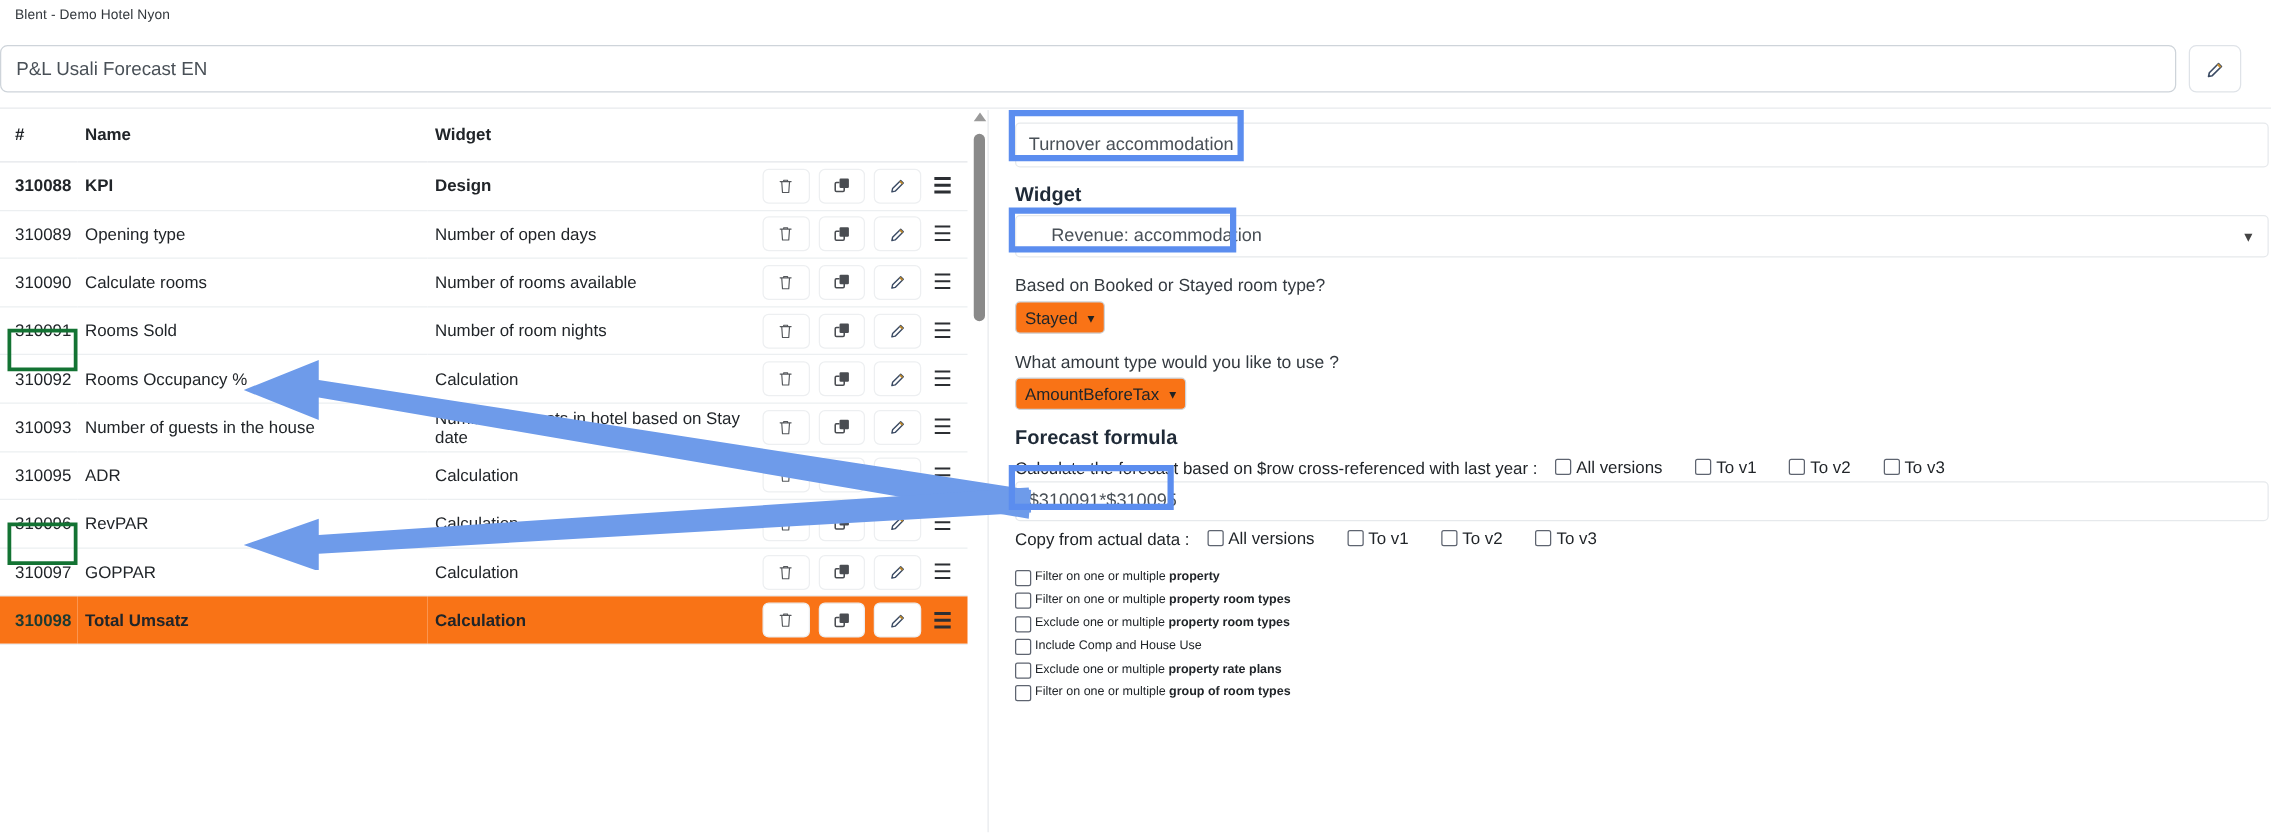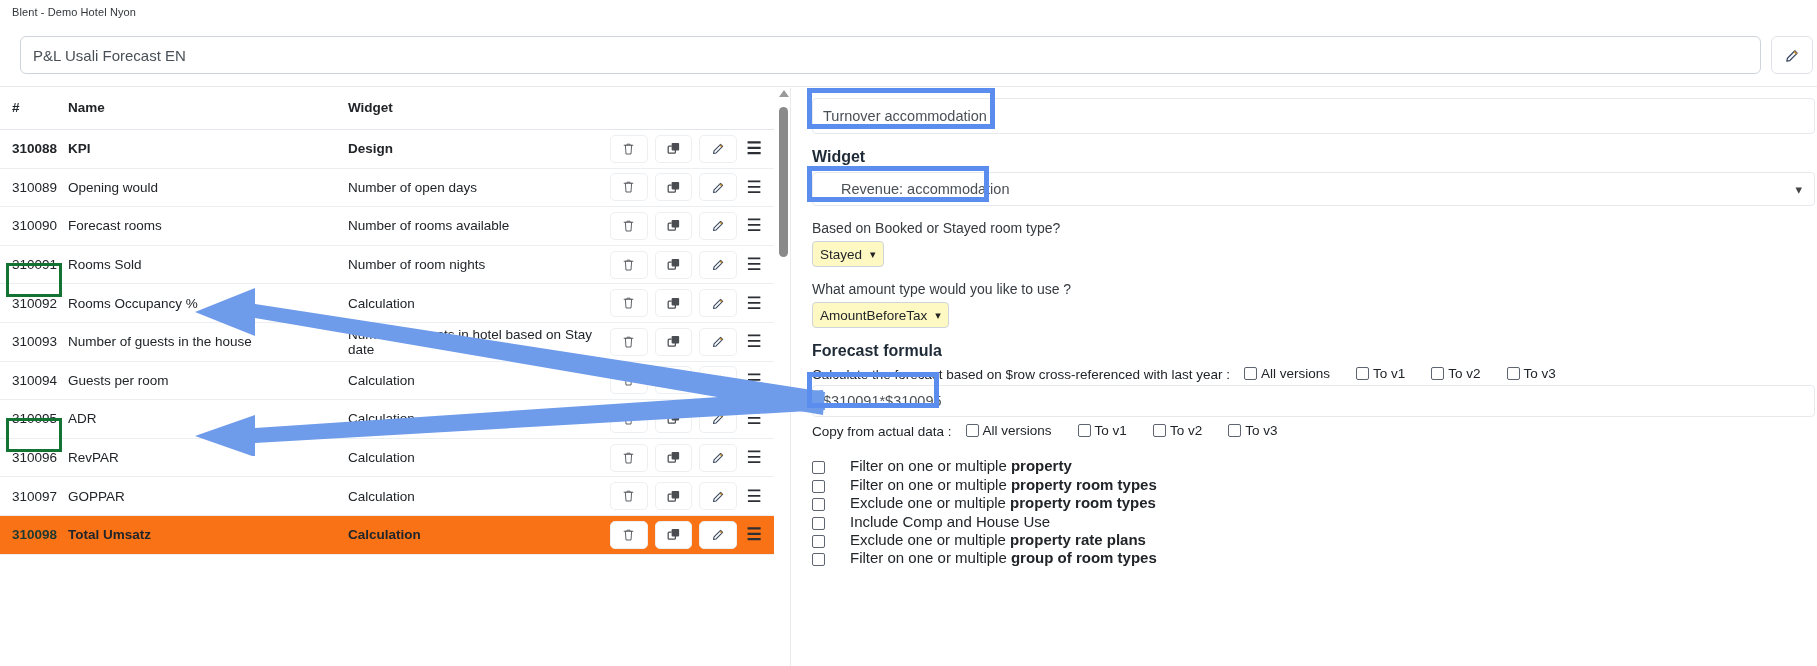--- a/index.html
+++ b/index.html
@@ -12,21 +12,21 @@
     overflow: hidden;
   }
   .page { position: relative; width: 1817px; height: 666px; }
 
   
   .breadcrumb {
     position: absolute; left: 12px; top: 6px;
     font-size: 11px; color: #32373c; letter-spacing: .1px;
   }
   .title-row {
-    position: absolute; left: 20px; top: 36px;
+    position: absolute; left: 0; top: 36px;
     width: 1793px; height: 38px;
     display: flex; align-items: center; gap: 10px;
   }
   .title-input {
     flex: 1 1 auto; height: 38px;
     border: 1px solid #ced4da; border-radius: 6px;
     background: #fff; color: #495057;
     font-family: "Liberation Sans", sans-serif; font-size: 15px;
     padding: 0 12px; outline: none;
   }
@@ -128,21 +128,21 @@
   }
   .sec-title {
     font-size: 16px; font-weight: bold; color: #1f2a37;
     margin: 14px 0 6px 0;
   }
   .q-label { font-size: 14px; color: #343a40; margin: 14px 0 5px 0; }
   .mini-select {
     display: inline-flex; align-items: center; gap: 8px;
     height: 26px; padding: 0 7px;
     border: 1px solid #ced4da; border-radius: 4px;
-    background: #fef9c3; font-size: 13.5px; color: #212529; cursor: pointer;
+    background: #f97316; font-size: 13.5px; color: #212529; cursor: pointer;
   }
   .mini-select .caret { font-size: 11px; color: #222; }
 
   .fc-row {
     display: flex; align-items: center; gap: 0;
     font-size: 13.5px; color: #212529; margin-top: 4px;
   }
   .fc-row .lbl { margin-right: 14px; text-align: right; }
   .cbx-inline { display: inline-flex; align-items: center; gap: 4px; margin-right: 26px; font-size: 13.5px; }
   .cb {
@@ -151,22 +151,22 @@
     flex: 0 0 auto;
   }
   .formula-input {
     width: 1003px; height: 32px; margin-top: 2px;
     border: 1px solid #e6e9ec; border-radius: 4px; background: #fff;
     color: #495057; font-size: 14.5px; padding: 0 10px;
     display: flex; align-items: center; outline: none;
   }
   .cb-list { margin-top: 16px; }
   .cb-item {
-    display: flex; align-items: flex-end; gap: 25px;
-    font-size: 15px; color: #212529; height: 18.4px;
+    display: flex; align-items: flex-start; gap: 3px;
+    font-size: 10px; color: #212529; height: 18.4px;
   }
   .cb-item b { font-weight: bold; }
 
   
   .anno-blue {
     position: absolute; border: 5px solid #5b8def; background: transparent;
     pointer-events: none; z-index: 40;
   }
   .anno-green2 {
     position: absolute; border: 3px solid #137333; background: transparent;
@@ -226,21 +226,21 @@
                     <path d="M4 20l.9-4.2L15.3 5.4l3.3 3.3L8.2 19.1 4 20z" fill="none" stroke="#3a4a63" stroke-width="1.8" stroke-linejoin="round"></path>
                     <path d="M14.4 6.3l3.3 3.3" stroke="#b9862c" stroke-width="2.4"></path>
                   </svg>
                 </div>
                 <div class="drag-h">☰</div>
               </div>
             </td>
           </tr>
           <tr>
             <td class="c-id">310089</td>
-            <td class="c-name">Opening would</td>
+            <td class="c-name">Opening type</td>
             <td class="c-widget">Number of open days</td>
             <td class="c-act">
               <div class="acts">
                 <div class="act-btn">
                   <svg width="15" height="16" viewBox="0 0 24 24">
                     <path d="M5 6h14M9.5 6V4.3h5V6M7 6l1 14h8l1-14" fill="none" stroke="#55585c" stroke-width="1.5" stroke-linecap="round" stroke-linejoin="round"></path>
                   </svg>
                 </div>
                 <div class="act-btn">
                   <svg width="15" height="15" viewBox="0 0 24 24">
@@ -253,21 +253,21 @@
                     <path d="M4 20l.9-4.2L15.3 5.4l3.3 3.3L8.2 19.1 4 20z" fill="none" stroke="#3a4a63" stroke-width="1.8" stroke-linejoin="round"></path>
                     <path d="M14.4 6.3l3.3 3.3" stroke="#b9862c" stroke-width="2.4"></path>
                   </svg>
                 </div>
                 <div class="drag-h">☰</div>
               </div>
             </td>
           </tr>
           <tr>
             <td class="c-id">310090</td>
-            <td class="c-name">Forecast rooms</td>
+            <td class="c-name">Calculate rooms</td>
             <td class="c-widget">Number of rooms available</td>
             <td class="c-act">
               <div class="acts">
                 <div class="act-btn">
                   <svg width="15" height="16" viewBox="0 0 24 24">
                     <path d="M5 6h14M9.5 6V4.3h5V6M7 6l1 14h8l1-14" fill="none" stroke="#55585c" stroke-width="1.5" stroke-linecap="round" stroke-linejoin="round"></path>
                   </svg>
                 </div>
                 <div class="act-btn">
                   <svg width="15" height="15" viewBox="0 0 24 24">
@@ -336,47 +336,20 @@
                   </svg>
                 </div>
                 <div class="drag-h">☰</div>
               </div>
             </td>
           </tr>
           <tr>
             <td class="c-id">310093</td>
             <td class="c-name">Number of guests in the house</td>
             <td class="c-widget">Number of guests in hotel based on Stay date</td>
-            <td class="c-act">
-              <div class="acts">
-                <div class="act-btn">
-                  <svg width="15" height="16" viewBox="0 0 24 24">
-                    <path d="M5 6h14M9.5 6V4.3h5V6M7 6l1 14h8l1-14" fill="none" stroke="#55585c" stroke-width="1.5" stroke-linecap="round" stroke-linejoin="round"></path>
-                  </svg>
-                </div>
-                <div class="act-btn">
-                  <svg width="15" height="15" viewBox="0 0 24 24">
-                    <rect x="9" y="3" width="12" height="12" rx="1.5" fill="#4a4d52"></rect>
-                    <path d="M15 9v9a1.5 1.5 0 0 1-1.5 1.5H5A1.5 1.5 0 0 1 3.5 18V9.5A1.5 1.5 0 0 1 5 8h4" fill="none" stroke="#4a4d52" stroke-width="2"></path>
-                  </svg>
-                </div>
-                <div class="act-btn">
-                  <svg width="15" height="15" viewBox="0 0 24 24">
-                    <path d="M4 20l.9-4.2L15.3 5.4l3.3 3.3L8.2 19.1 4 20z" fill="none" stroke="#3a4a63" stroke-width="1.8" stroke-linejoin="round"></path>
-                    <path d="M14.4 6.3l3.3 3.3" stroke="#b9862c" stroke-width="2.4"></path>
-                  </svg>
-                </div>
-                <div class="drag-h">☰</div>
-              </div>
-            </td>
-          </tr>
-          <tr>
-            <td class="c-id">310094</td>
-            <td class="c-name">Guests per room</td>
-            <td class="c-widget">Calculation</td>
             <td class="c-act">
               <div class="acts">
                 <div class="act-btn">
                   <svg width="15" height="16" viewBox="0 0 24 24">
                     <path d="M5 6h14M9.5 6V4.3h5V6M7 6l1 14h8l1-14" fill="none" stroke="#55585c" stroke-width="1.5" stroke-linecap="round" stroke-linejoin="round"></path>
                   </svg>
                 </div>
                 <div class="act-btn">
                   <svg width="15" height="15" viewBox="0 0 24 24">
                     <rect x="9" y="3" width="12" height="12" rx="1.5" fill="#4a4d52"></rect>

